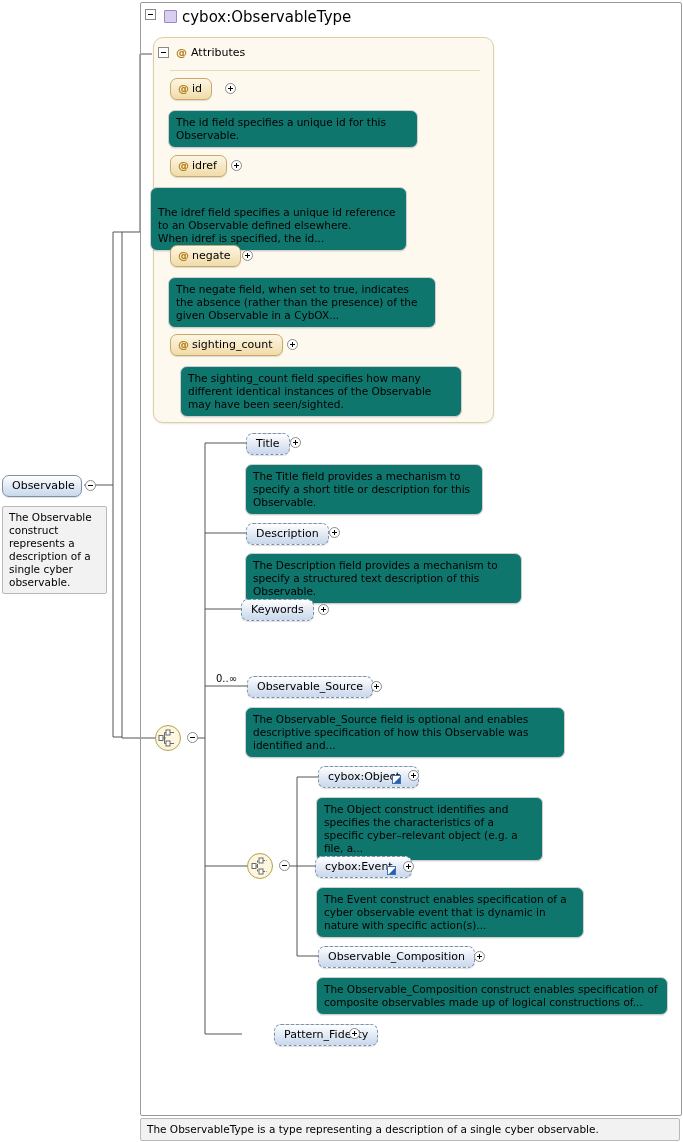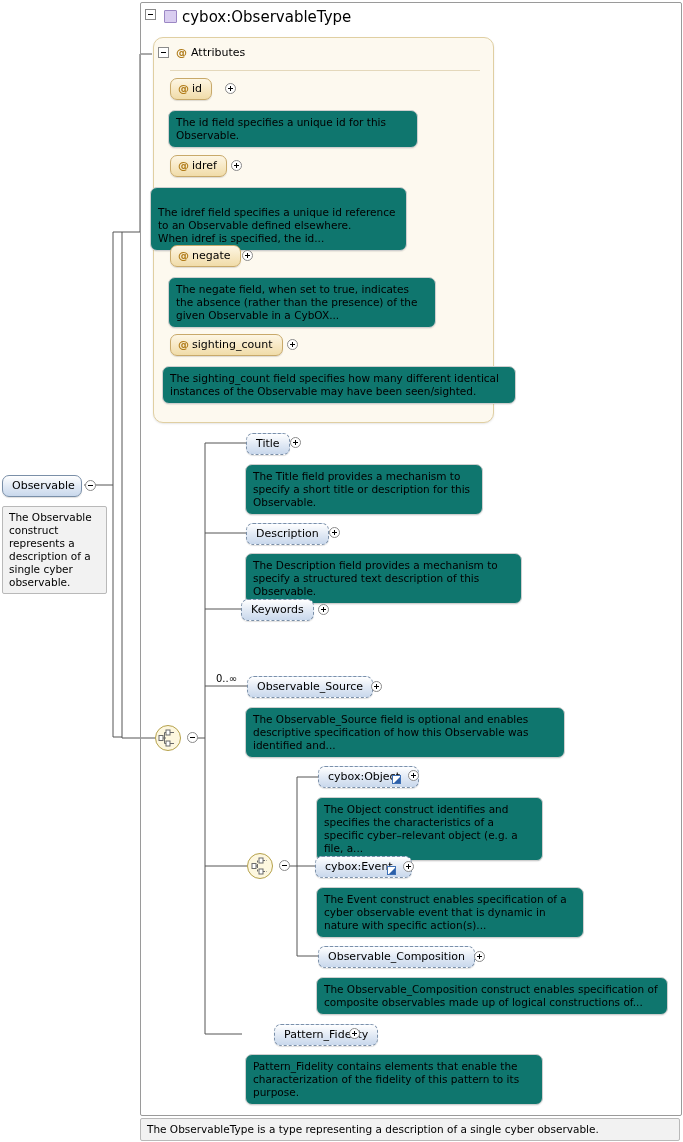--- a/index.html
+++ b/index.html
@@ -262,21 +262,21 @@
   </div>
   <div class="circ plus" style="left:242px; top:250px;"></div>
   <div class="node doc-box" style="left:168px; top:277px; width:268px;">
     <span>The negate field, when set to true, indicates the absence (rather than the presence) of the given Observable in a CybOX...</span>
   </div>
 
   <div class="node attr-box" style="left:170px; top:334px;">
     <span class="at">@</span><span>sighting_count</span>
   </div>
   <div class="circ plus" style="left:287px; top:339px;"></div>
-  <div class="node doc-box" style="left:162px; top:366px; width:354px;">
+  <div class="node doc-box" style="left:180px; top:366px; width:282px;">
     <span>The sighting_count field specifies how many different identical instances of the Observable may have been seen/sighted.</span>
   </div>
 
   <div class="node elem-box" style="left:2px; top:475px; width:80px;">
     <span>Observable</span>
   </div>
   <div class="circ" style="left:85px; top:480px;"></div>
   <div class="node root-doc" style="left:2px; top:506px; width:105px;">
     <span>The Observable construct represents a description of a single cyber observable.</span>
   </div>
@@ -360,21 +360,18 @@
   </div>
   <div class="circ plus" style="left:474px; top:951px;"></div>
   <div class="node doc-box" style="left:316px; top:977px; width:352px;">
     <span>The Observable_Composition construct enables specification of composite observables made up of logical constructions of...</span>
   </div>
 
   <div class="node elem-box dashed" style="left:242px; top:1024px;margin-left:32px;">
     <span>Pattern_Fidelity</span>
   </div>
   <div class="circ plus" style="left:349px; top:1028px;"></div>
-  <div class="node doc-box" style="left:245px; top:1054px; width:298px;">
-    <span>Pattern_Fidelity contains elements that enable the characterization of the fidelity of this pattern to its purpose.</span>
-  </div>
 
   <div class="node root-doc" style="left:140px; top:1118px; width:540px; box-sizing:border-box;">
     <span>The ObservableType is a type representing a description of a single cyber observable.</span>
   </div>
 
 </div>
 
 </body></html>

